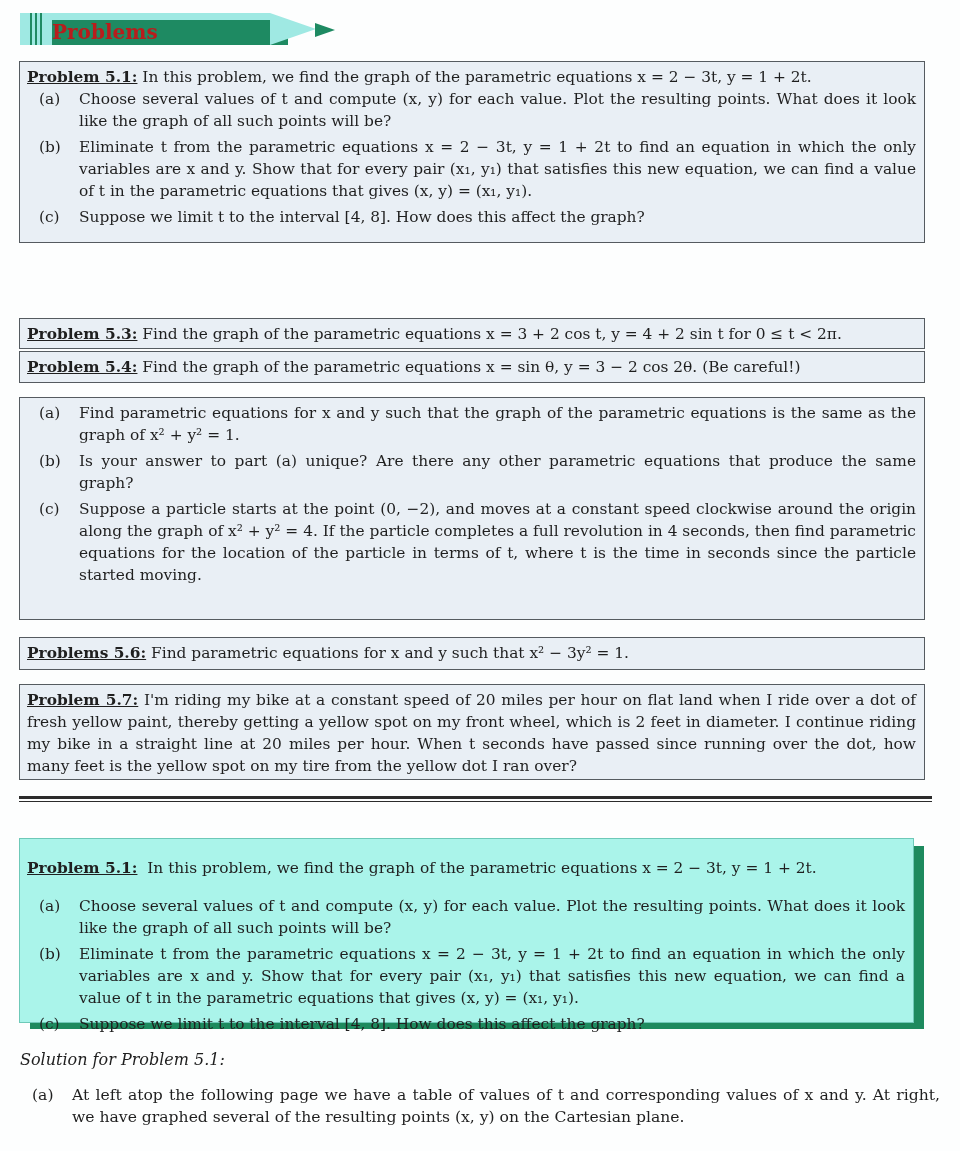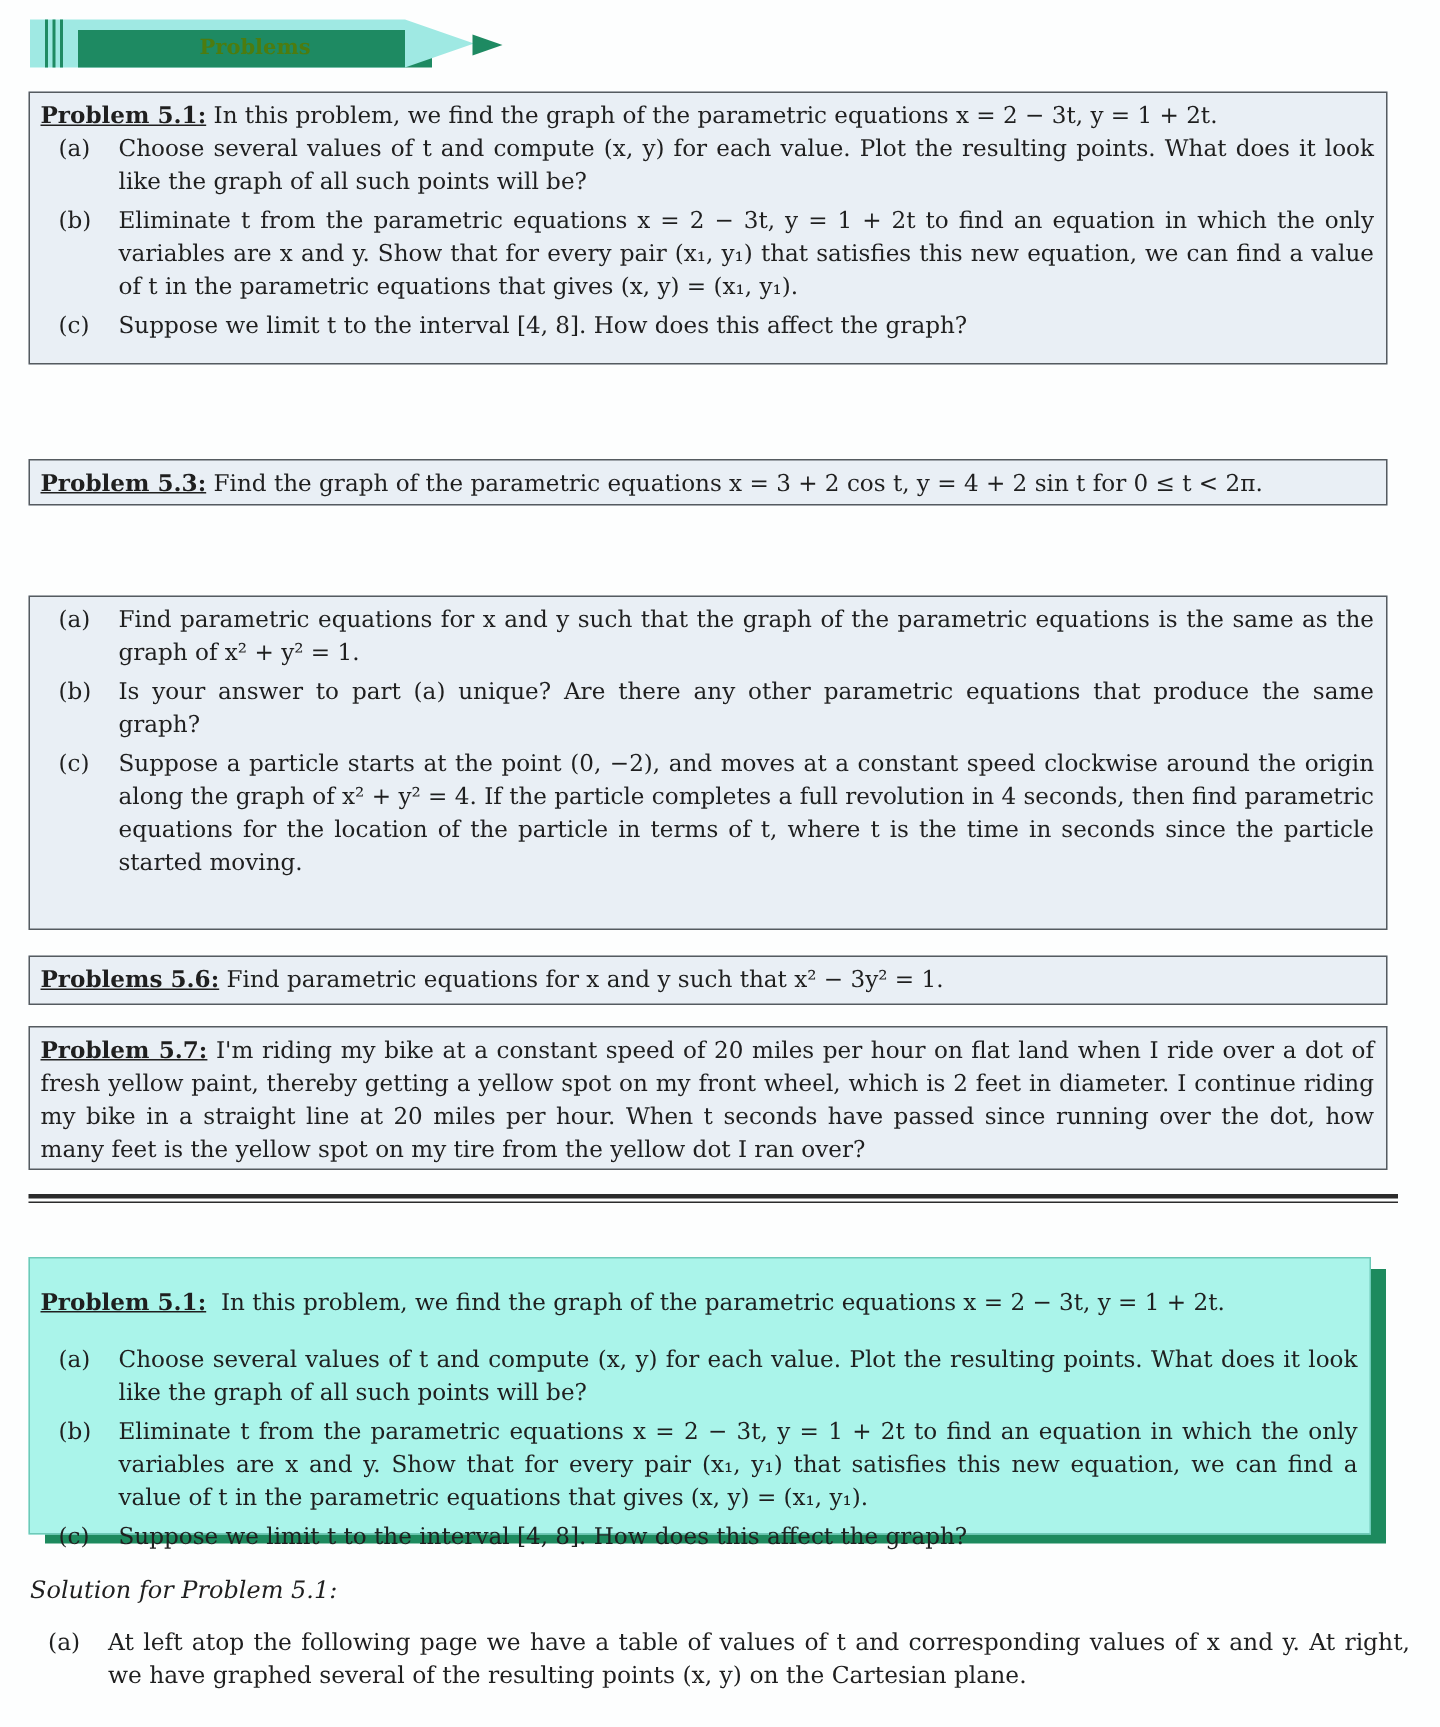--- a/index.html
+++ b/index.html
@@ -10,22 +10,22 @@
     color: #1f1f1f;
     position: relative;
   }
   .page { position: absolute; left: 0; top: 0; width: 960px; height: 1151px; }
 
   
   .pencil { position: absolute; left: 20px; top: 13px; width: 300px; height: 32px; }
   .pencil-body { position: absolute; left: 0; top: 0; width: 250px; height: 32px; background: #9fe9e3; }
   .pencil-stripe { position: absolute; top: 0; width: 2px; height: 32px; background: #1f8b63; }
   .pencil-label-bg { position: absolute; left: 32px; top: 7px; width: 236px; height: 25px; background: #1e8a62; }
-  .pencil-label { position: absolute; left: 32px; top: 7px; width: 236px; height: 25px; color: #4d7c0f;
-    font-family: "DejaVu Serif", serif; font-weight: bold; font-size: 14px; line-height: 25px; text-align: center; }
+  .pencil-label { position: absolute; left: 32px; top: 7px; width: 236px; height: 25px; color: #b91c1c;
+    font-family: "DejaVu Serif", serif; font-weight: bold; font-size: 20px; line-height: 25px; text-align: left; }
   .pencil-cone { position: absolute; left: 250px; top: 0; width: 0; height: 0;
     border-top: 16px solid transparent; border-bottom: 16px solid transparent; border-left: 46px solid #9fe9e3; }
   .pencil-tip { position: absolute; left: 295px; top: 10px; width: 0; height: 0;
     border-top: 7px solid transparent; border-bottom: 7px solid transparent; border-left: 20px solid #1e8a62; }
 
   
   .box {
     position: absolute; left: 19px; width: 906px;
     background: #e9eff5;
     border: 1.5px solid #555b60;
@@ -81,24 +81,27 @@
       <span class="part-letter">(b)</span>
       <span class="part-text">Eliminate t from the parametric equations x = 2 − 3t, y = 1 + 2t to find an equation in which the only variables are x and y. Show that for every pair (x₁, y₁) that satisfies this new equation, we can find a value of t in the parametric equations that gives (x, y) = (x₁, y₁).</span>
     </div>
     <div class="part gap">
       <span class="part-letter">(c)</span>
       <span class="part-text">Suppose we limit t to the interval [4, 8]. How does this affect the graph?</span>
     </div>
   </div>
 
 
-  <div class="box" style="top:306px;height:31px">
+  <div class="box" style="top:318px;height:31px">
     <p><span class="lbl">Problem 5.3:</span> <span>Find the graph of the parametric equations x = 3 + 2 cos t, y = 4 + 2 sin t for 0 ≤ t &lt; 2π.</span></p>
   </div>
 
+  <div class="box" style="top:351px;height:32px">
+    <p><span class="lbl">Problem 5.4:</span> <span>Find the graph of the parametric equations x = sin θ, y = 3 − 2 cos 2θ. (Be careful!)</span></p>
+  </div>
 
   <div class="box" style="top:397px;height:223px">
     <div class="part">
       <span class="part-letter">(a)</span>
       <span class="part-text">Find parametric equations for x and y such that the graph of the parametric equations is the same as the graph of x² + y² = 1.</span>
     </div>
     <div class="part gap">
       <span class="part-letter">(b)</span>
       <span class="part-text">Is your answer to part (a) unique? Are there any other parametric equations that produce the same graph?</span>
     </div>

